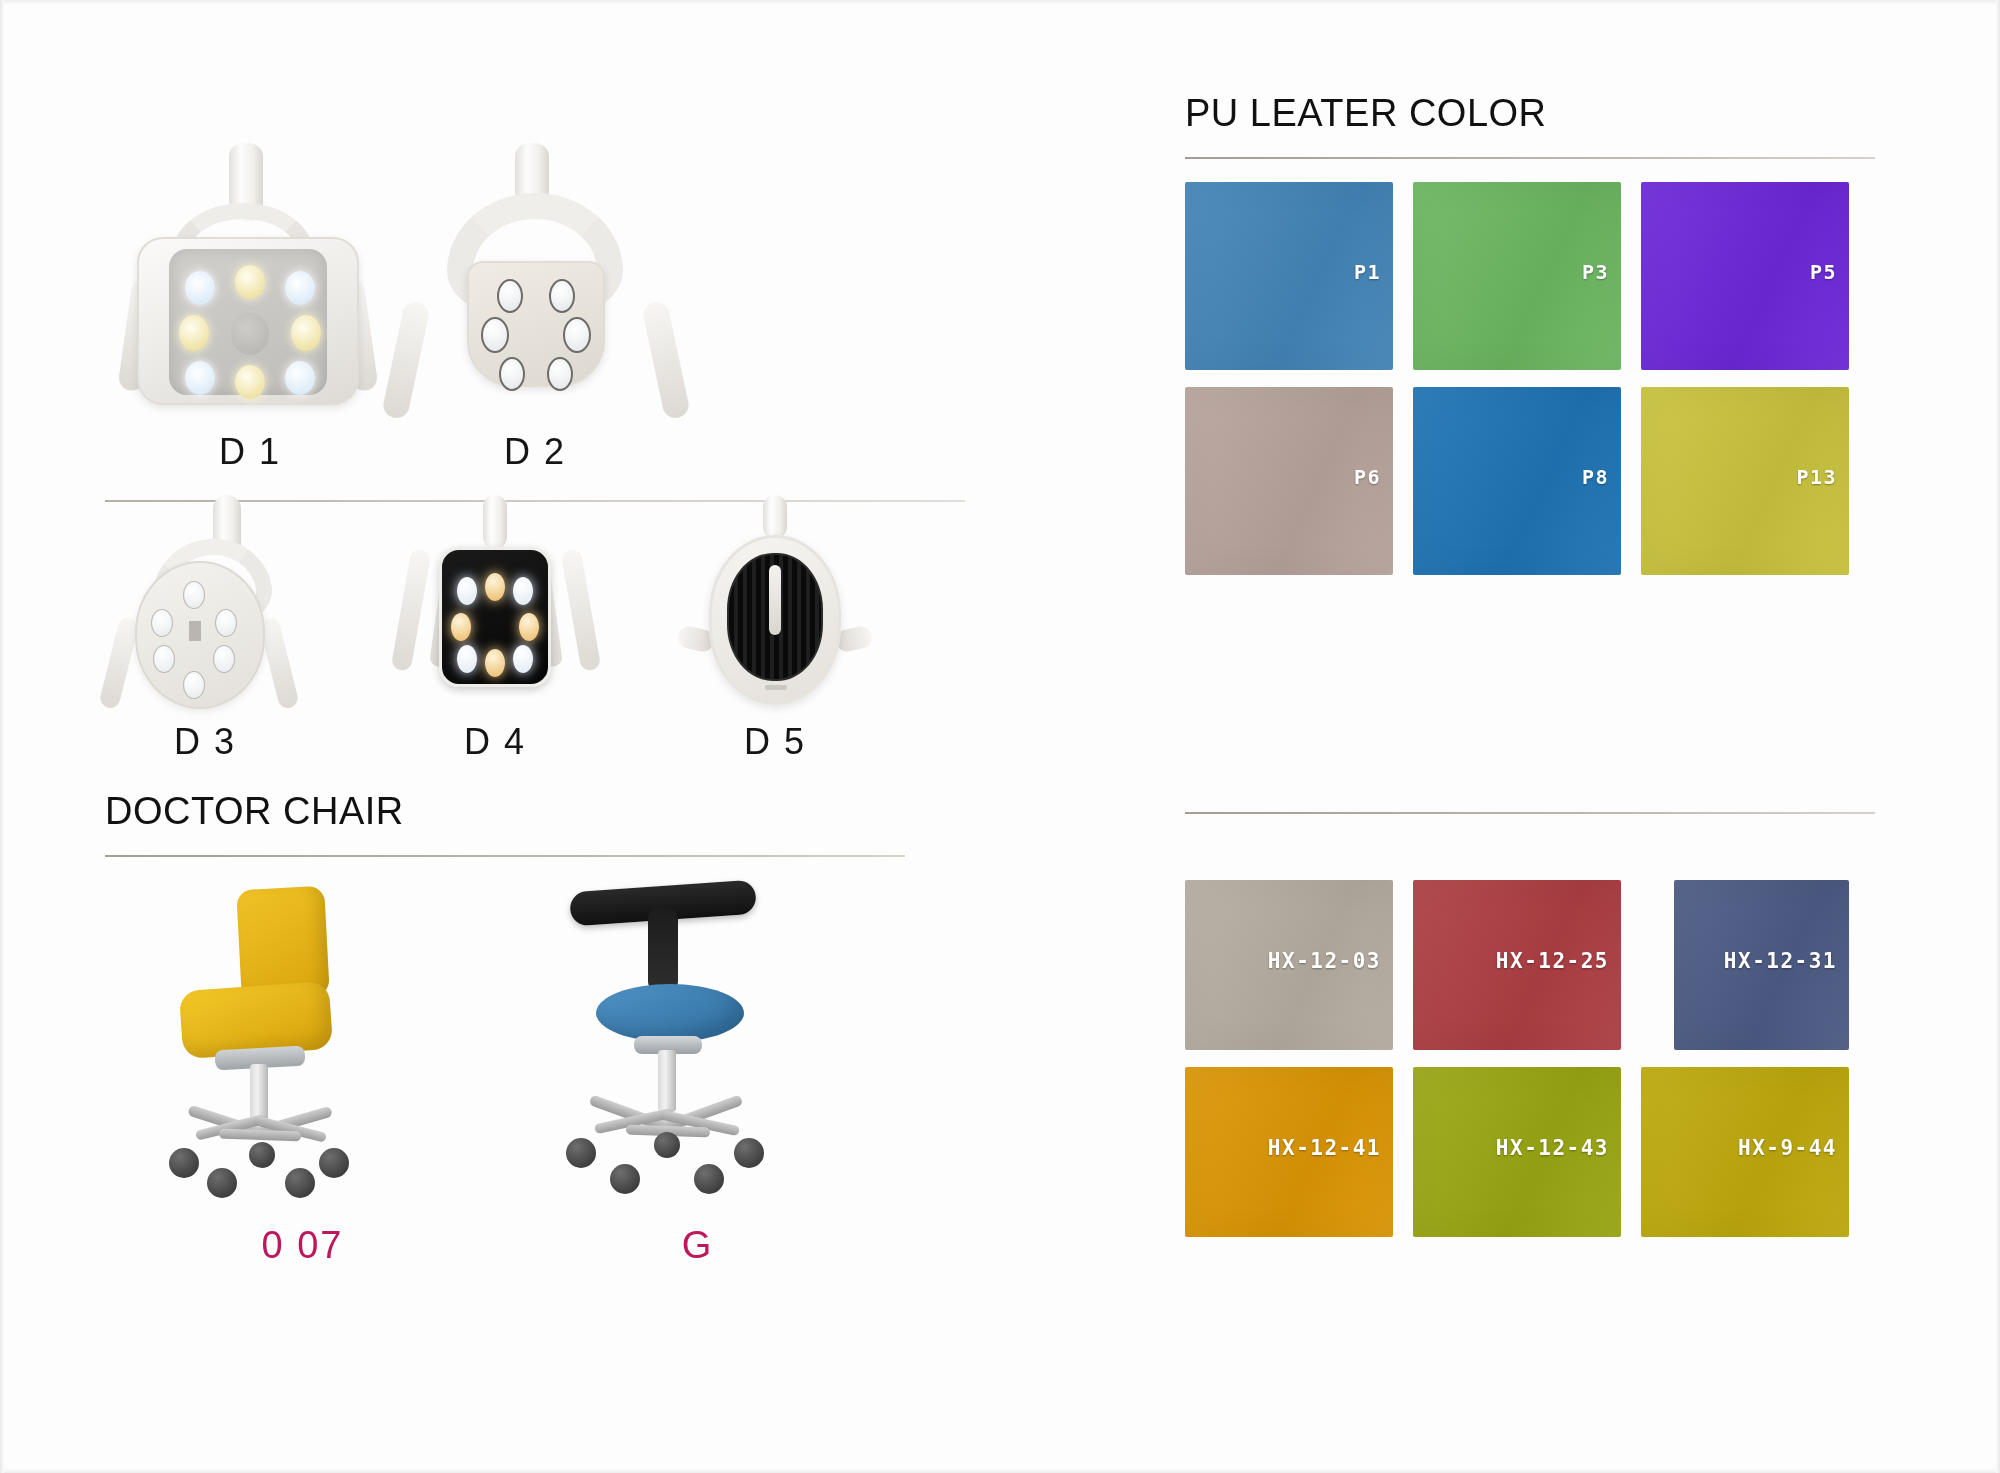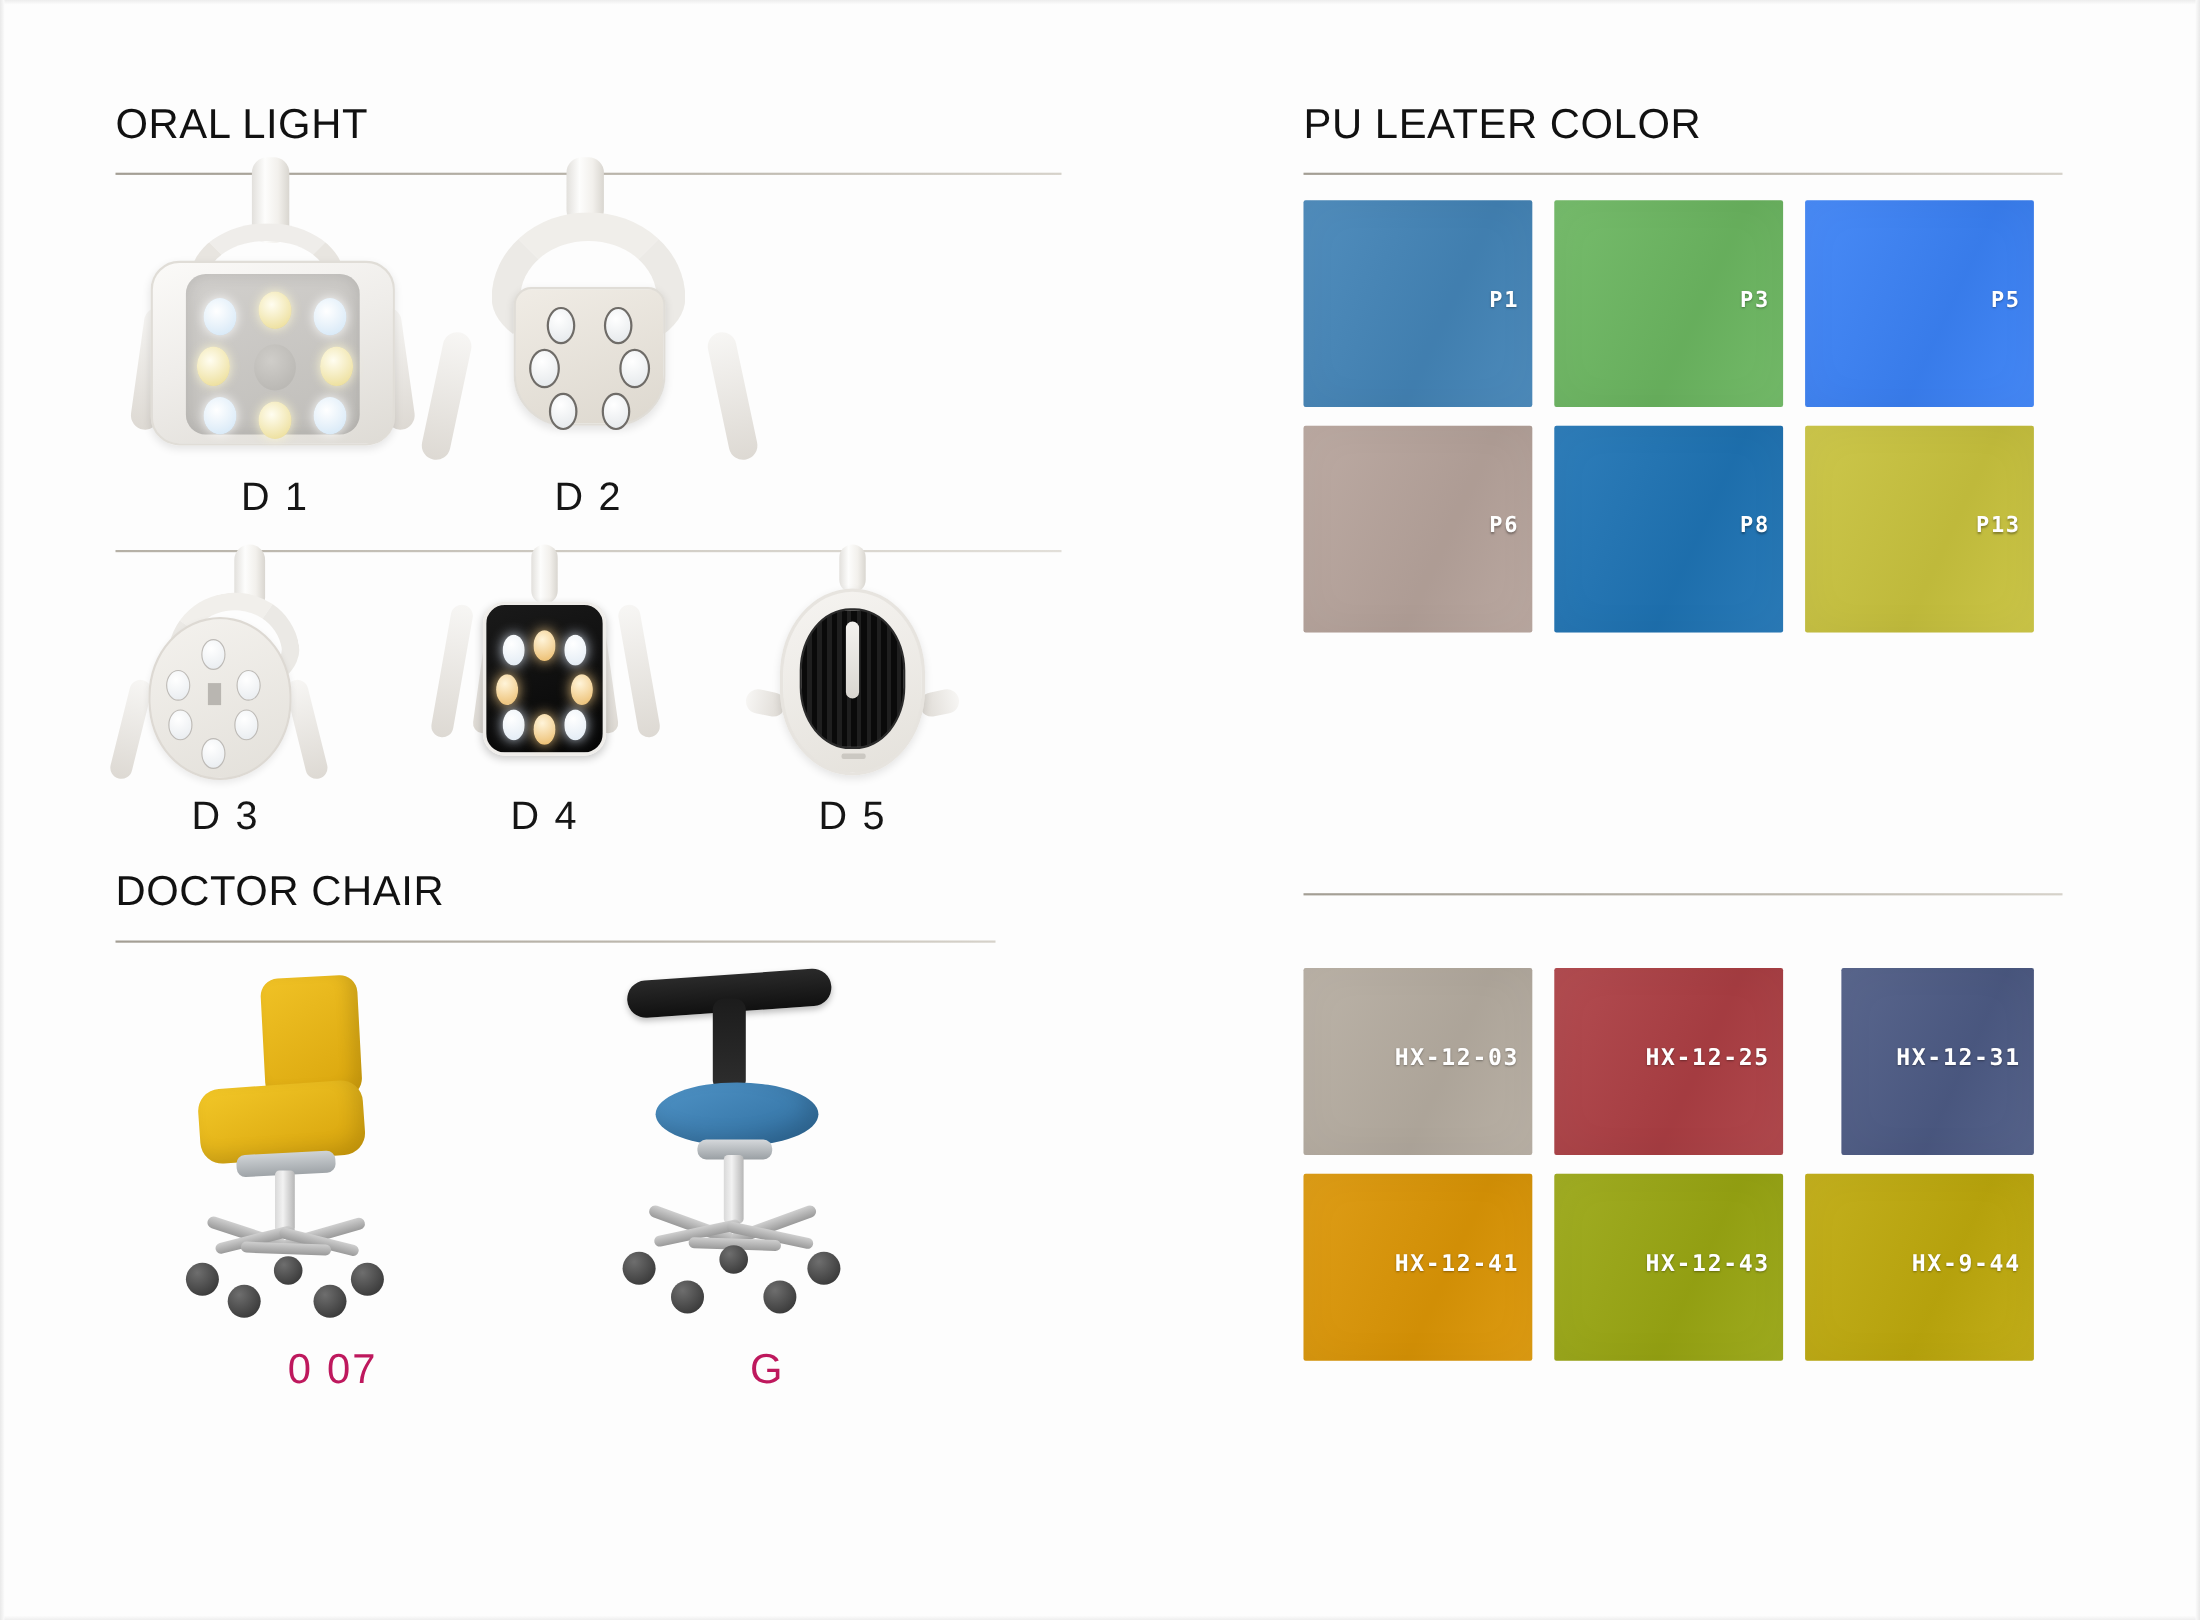--- a/index.html
+++ b/index.html
@@ -138,24 +138,20 @@
 <body>
 
 <div class="page">
   <div class="edge-top"></div>
   <div class="edge-bottom"></div>
   <div class="edge-left"></div>
   <div class="edge-right"></div>
 
   <div class="col-left">
 
-    <div id="oral-title-wrap">
-      <div class="sec-title">ORAL LIGHT</div>
-      <div class="rule"></div>
-    </div>
 
     <div class="mid-rule"></div>
 
     <div class="lamp-row" id="lamp-row-1">
 
       <div class="lamp-cell">
         <div class="lamp-art" style="width:270px;height:250px;">
           <div class="arm-post" style="left:114px;top:-32px;width:34px;height:78px;"></div>
           <div class="yoke" style="left:58px;top:28px;width:140px;height:84px;
                 border-color:#efedea #e8e5e0 transparent #e8e5e0;"></div>
@@ -340,21 +336,21 @@
       <div class="rule"></div>
     </div>
 
     <div class="swatch-grid pu" id="pu-grid">
       <div class="swatch" style="background-color: rgb(68, 133, 184);">
         <span class="swatch-code">P1</span>
       </div>
       <div class="swatch" style="background-color: rgb(108, 183, 97);">
         <span class="swatch-code">P3</span>
       </div>
-      <div class="swatch" style="background-color: #3b82f6;">
+      <div class="swatch" style="background-color: #6d28d9;">
         <span class="swatch-code">P5</span>
       </div>
       <div class="swatch" style="background-color: rgb(183, 164, 156);">
         <span class="swatch-code">P6</span>
       </div>
       <div class="swatch" style="background-color: rgb(31, 116, 181);">
         <span class="swatch-code">P8</span>
       </div>
       <div class="swatch" style="background-color: rgb(201, 195, 62);">
         <span class="swatch-code">P13</span>

